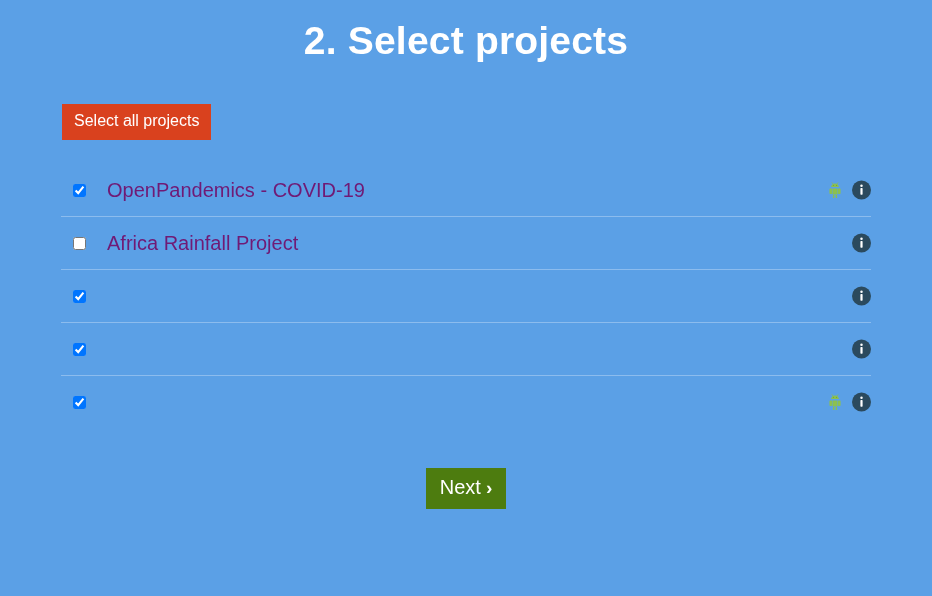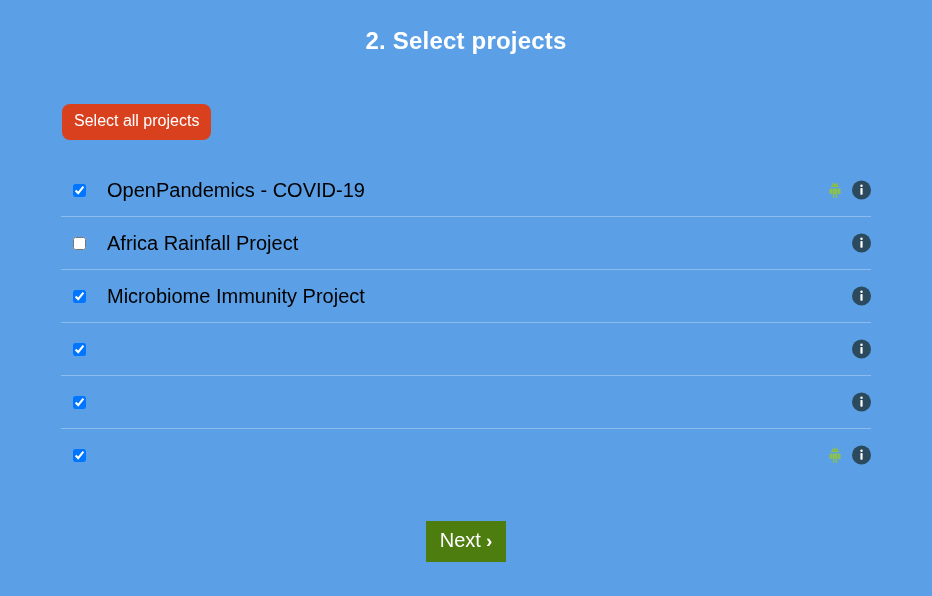--- a/index.html
+++ b/index.html
@@ -11,21 +11,21 @@
     height: 596px;
     background: #5ba0e6;
     font-family: "Liberation Sans", sans-serif;
     color: #ffffff;
     overflow: hidden;
     position: relative;
   }
 
   #page-title {
     text-align: center;
-    font-size: 24px;
+    font-size: 39px;
     font-weight: bold;
     letter-spacing: 0.2px;
     color: #ffffff;
     margin: 0;
     padding-top: 22px;
     line-height: 38px;
   }
 
   .content {
     width: 810px;
@@ -35,21 +35,21 @@
   }
 
   .select-all-button {
     display: inline-block;
     background: #d9411e;
     color: #ffffff;
     font-size: 16px;
     line-height: 16px;
     padding: 9px 12px 11px 12px;
     border: none;
-    border-radius: 8px;
+    border-radius: 0;
     font-family: "Liberation Sans", sans-serif;
     cursor: pointer;
     margin-left: 1px;
   }
 
   .project-list {
     margin-top: 24px;
     list-style: none;
     padding: 0;
   }
@@ -69,21 +69,21 @@
     width: 13px;
     height: 13px;
     margin: 0 0 0 12px;
     flex: 0 0 auto;
     cursor: pointer;
   }
 
   .row-label {
     font-size: 20px;
     line-height: 24px;
-    color: #000000;
+    color: #701a75;
     margin-left: 21px;
     white-space: nowrap;
     cursor: pointer;
   }
 
   .row-icons {
     position: absolute;
     right: 0;
     top: 50%;
     transform: translateY(-50%);
@@ -183,32 +183,20 @@
           <span class="info-icon">
             <svg width="19" height="19" viewBox="0 0 19 19" aria-hidden="true">
               <circle cx="9.5" cy="5.2" r="1.25" fill="#ffffff"></circle>
               <rect x="8.4" y="7.6" width="2.2" height="6.6" rx="0.6" fill="#ffffff"></rect>
             </svg>
           </span>
         </div>
       </li>
       <li class="project-row">
         <input type="checkbox" class="row-checkbox" checked="" style="">
-        <span class="row-label">Microbiome Immunity Project</span>
-        <div class="row-icons">
-          <span class="info-icon">
-            <svg width="19" height="19" viewBox="0 0 19 19" aria-hidden="true">
-              <circle cx="9.5" cy="5.2" r="1.25" fill="#ffffff"></circle>
-              <rect x="8.4" y="7.6" width="2.2" height="6.6" rx="0.6" fill="#ffffff"></rect>
-            </svg>
-          </span>
-        </div>
-      </li>
-      <li class="project-row">
-        <input type="checkbox" class="row-checkbox" checked="" style="">
         <div class="row-icons">
           <span class="info-icon">
             <svg width="19" height="19" viewBox="0 0 19 19" aria-hidden="true">
               <circle cx="9.5" cy="5.2" r="1.25" fill="#ffffff"></circle>
               <rect x="8.4" y="7.6" width="2.2" height="6.6" rx="0.6" fill="#ffffff"></rect>
             </svg>
           </span>
         </div>
       </li>
       <li class="project-row">

